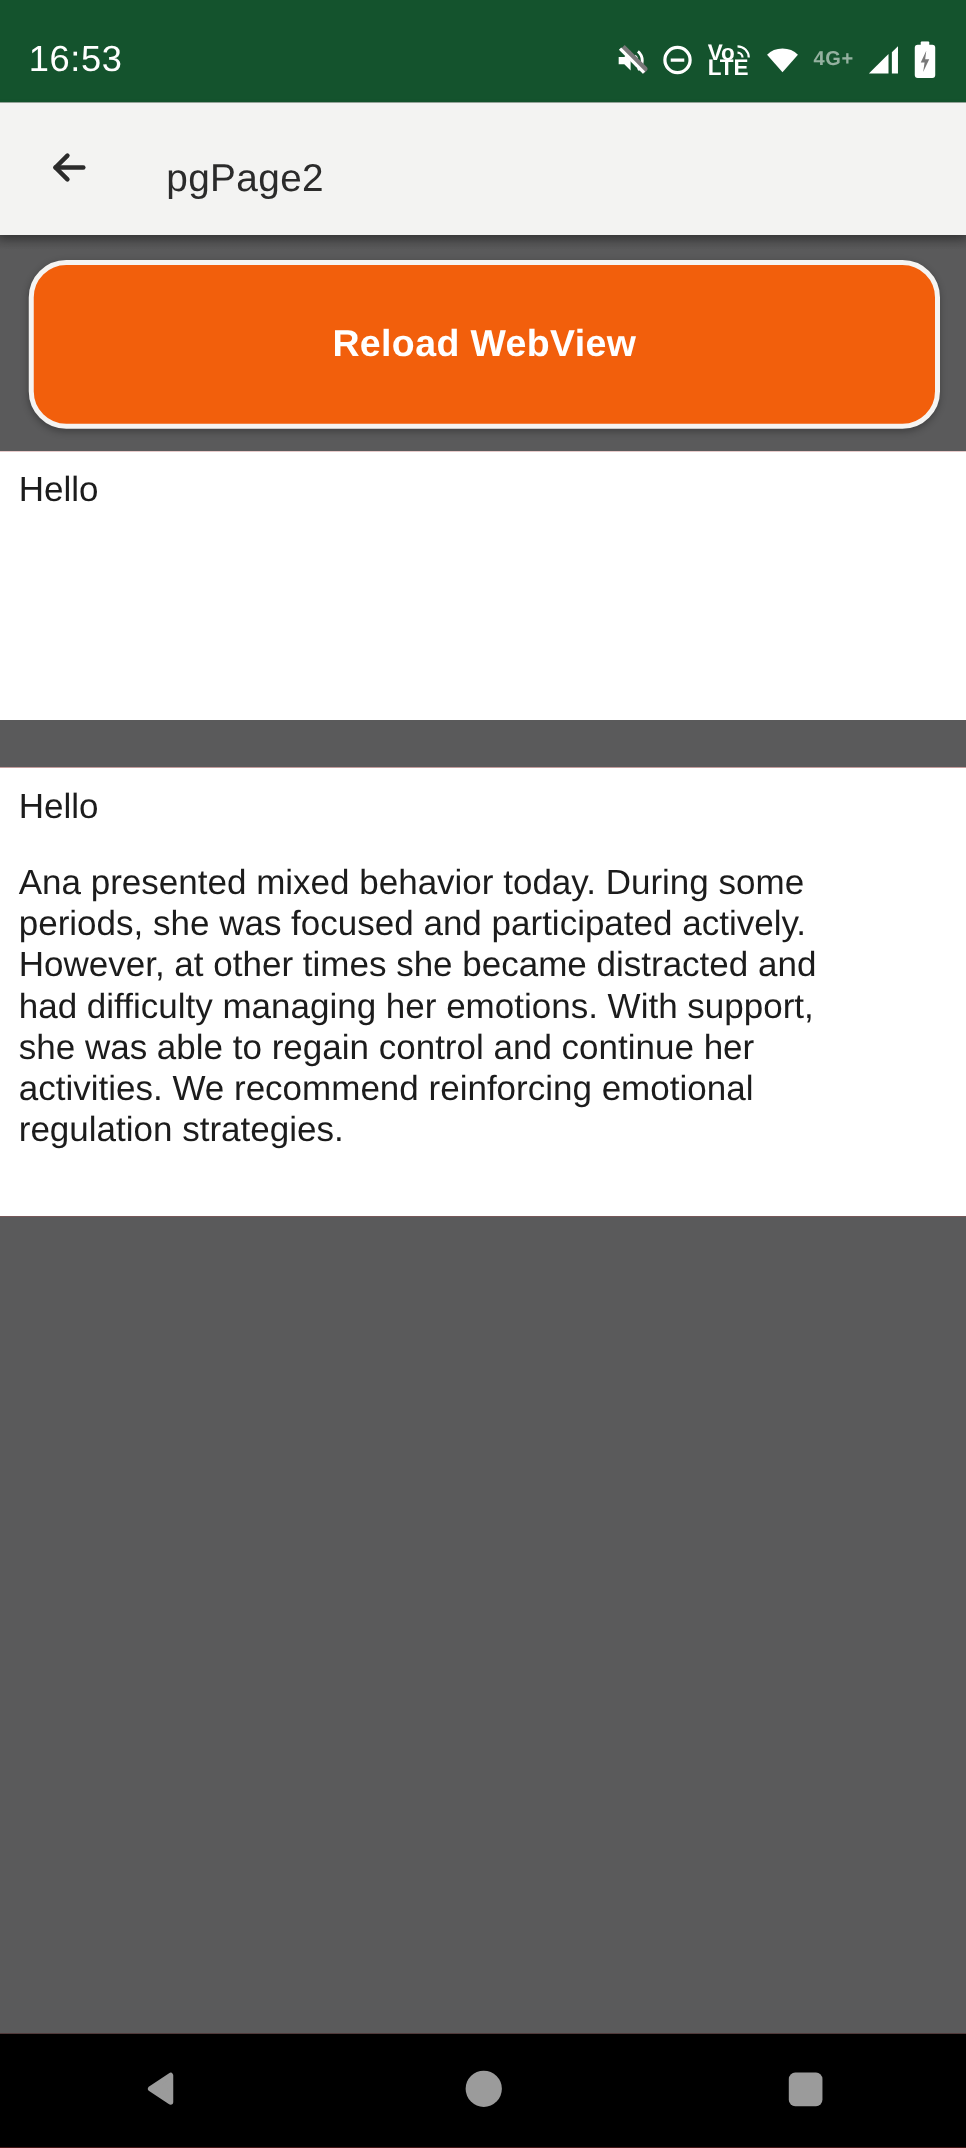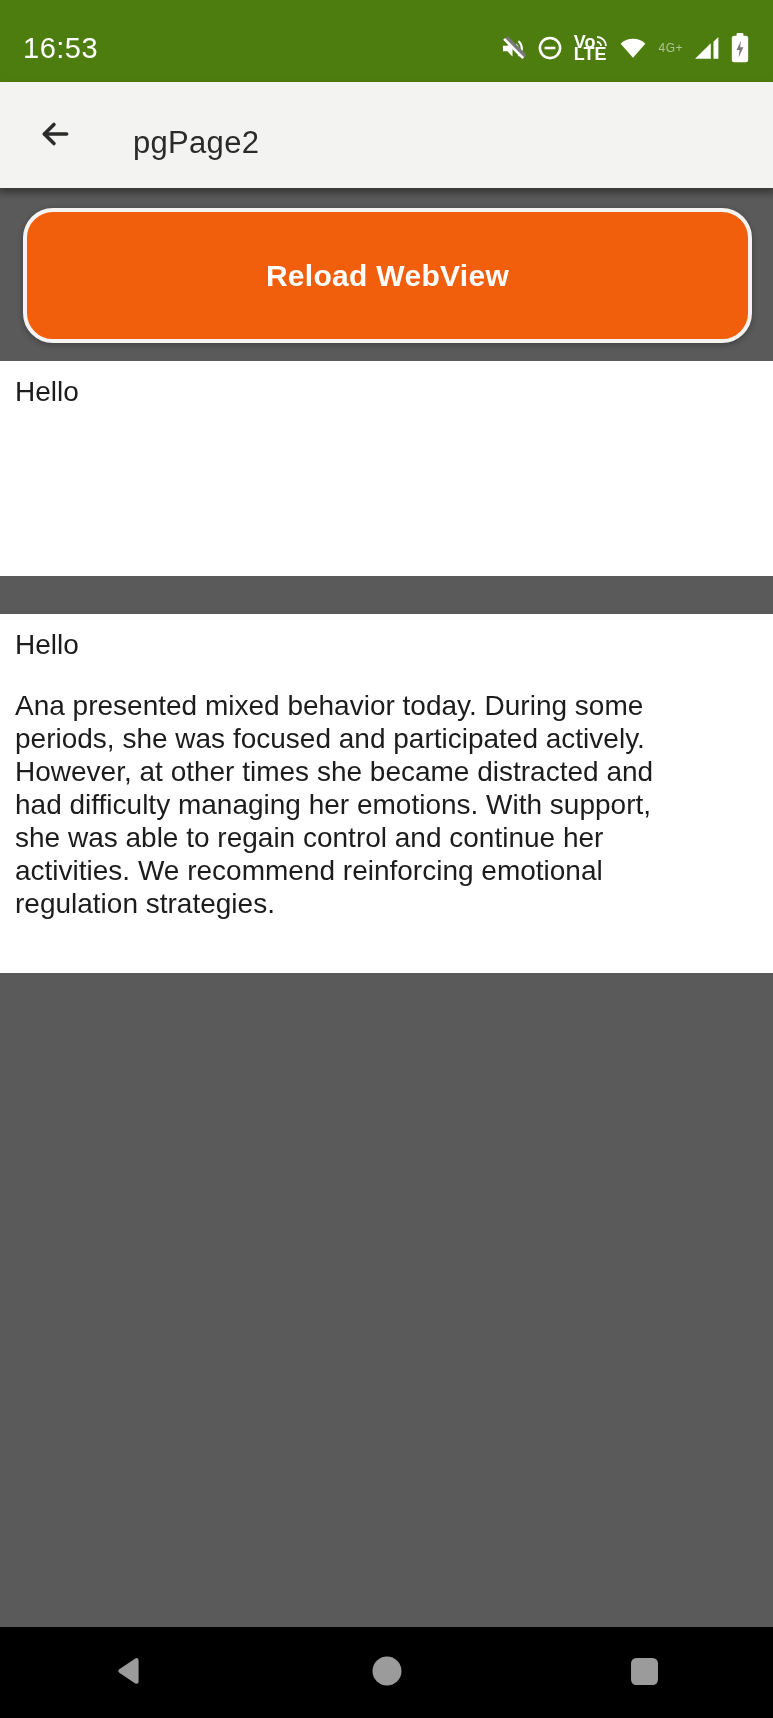--- a/index.html
+++ b/index.html
@@ -11,30 +11,30 @@
   }
   .screen {
     width: 773px; height: 1718px;
     display: flex; flex-direction: column;
     background: #5A5A5B;
   }
 
   
   .status-bar {
     height: 82px; flex: none;
-    background: #4d7c0f;
+    background: #14532d;
     display: flex; align-items: center; justify-content: space-between;
     padding: 14px 24px 0 23px;
     color: #fff;
   }
   .status-time { font-size: 29px; letter-spacing: 0.5px; }
   .status-icons { display: flex; align-items: center; gap: 11px; }
   .status-icons svg { display: block; }
   .net-badge {
-    font-size: 12px; font-weight: normal;
+    font-size: 16px; font-weight: bold;
     color: rgba(255,255,255,0.55);
     letter-spacing: 0.5px;
   }
   .volte {
     display: flex; flex-direction: column; align-items: flex-start;
     line-height: 12px; font-weight: bold; font-size: 18px; color: #fff;
   }
   .volte .volte-top { display: flex; align-items: flex-start; }
 
   

